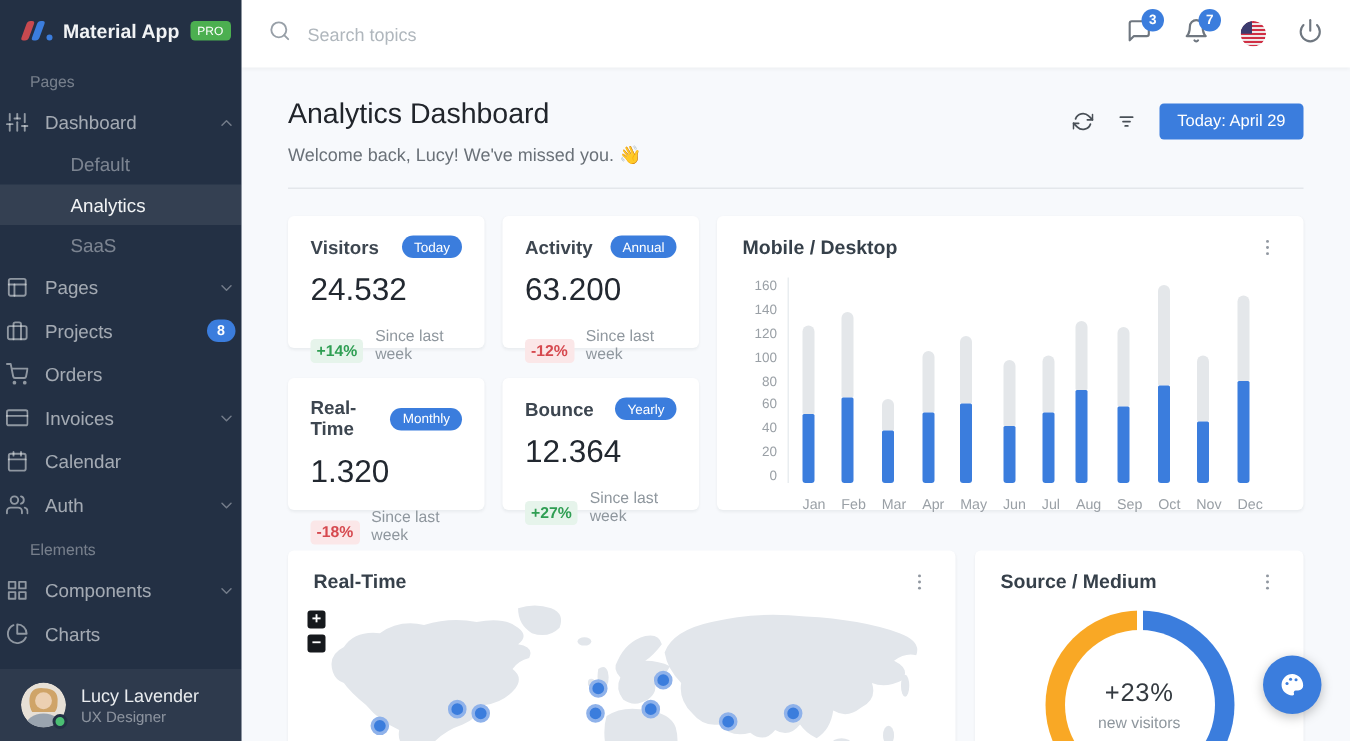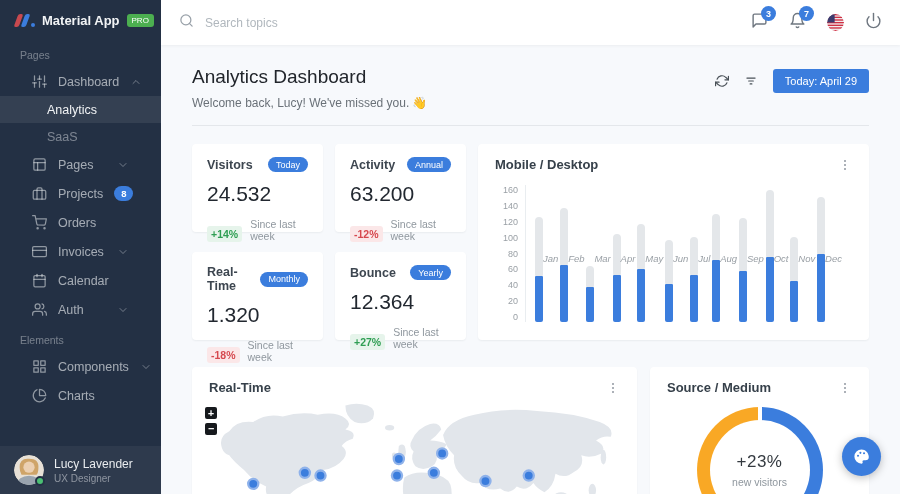--- a/index.html
+++ b/index.html
@@ -12,21 +12,21 @@
   .brand { display:flex; align-items:center; gap:7px; padding:13px 16px 9px; }
   .logo { display:flex; align-items:center; gap:2px; }
   .slash { width:5px; height:13px; border-radius:2px; transform:skewX(-20deg); }
   .slash.r { background:#c8494f; }
   .slash.b { background:#3b7ddd; }
   .ldot { width:4px; height:4px; border-radius:50%; background:#3b7ddd; align-self:flex-end; margin-left:1px; }
   .brand-name { color:#f1f3f5; font-size:13px; font-weight:700; white-space:nowrap; }
   .pro { background:#4caf50; color:#fff; font-size:8px; font-weight:400; padding:2px 5px; border-radius:3px; }
   .snav { flex:1; padding-top:2px; overflow:hidden; }
   .sec-label { font-size:10.5px; color:rgba(233,236,239,.42); padding:10px 20px 6px; }
-  .item { display:flex; align-items:center; gap:11px; padding:7px 32px; cursor:pointer; }
+  .item { display:flex; align-items:center; gap:11px; padding:7px 4px; cursor:pointer; }
   .item .ic { display:flex; color:rgba(233,236,239,.55); }
   .item-label { font-size:12.5px; color:rgba(233,236,239,.65); }
   .chev { margin-left:auto; color:rgba(233,236,239,.4); display:flex; }
   .nbadge { margin-left:auto; background:#3b7ddd; color:#fff; font-size:9.5px; font-weight:700; padding:2px 7px; border-radius:9px; }
   .sub { padding:6.5px 20px 6.5px 47px; font-size:12.5px; color:rgba(233,236,239,.45); cursor:pointer; }
   .sub.active { background:rgba(255,255,255,.08); color:#f1f3f5; }
   .sfooter { background:rgba(255,255,255,.05); padding:9px 14px; display:flex; align-items:center; gap:10px; }
   .avatar { width:30px; height:30px; border-radius:50%; position:relative; flex:none; }
   .avatar svg { display:block; border-radius:50%; }
   .status-dot { position:absolute; right:-1px; bottom:-1px; width:10px; height:10px; border-radius:50%; background:#4bbf73; border:2px solid #233044; }
@@ -68,21 +68,21 @@
   .sc-note { font-size:10.5px; color:#8f979e; }
 
   .chart-card { flex:1; padding:13px 17px; height:196px; }
   .card-head { display:flex; justify-content:space-between; align-items:center; }
   .card-title { font-size:13px; font-weight:700; color:#36404a; }
   .kebab { color:#9097a0; display:flex; cursor:pointer; }
   .bchart { display:flex; margin-top:13px; }
   .yaxis { width:30px; flex:none; display:flex; flex-direction:column; justify-content:space-between; align-items:flex-end; height:137px; padding-right:7px; font-size:9px; color:#9aa0a6; }
   .plot { flex:1; position:relative; display:flex; justify-content:space-between; padding:0 10px; }
   .vaxis { position:absolute; left:0; top:0; width:1px; height:137px; background:#e9edf0; }
-  .bcol { display:flex; align-items:center;font-style:italic; }
+  .bcol { display:flex; flex-direction:column; align-items:flex-start; }
   .stackwrap { height:137px; display:flex; flex-direction:column; justify-content:flex-end; align-items:center; }
   .seg-top { width:8px; border-radius:4px 4px 1px 1px; }
   .seg-bot { width:8px; border-radius:1px 1px 2px 2px; }
   .blabel { font-size:9.5px; color:#9aa0a6; margin-top:9px; }
 
   .row2 { display:flex; gap:13px; margin-top:27px; }
   .map-card { width:445px; flex:none; padding:13px 17px; height:300px; }
   .map-area { position:relative; margin-top:5px; height:250px; }
   .worldmap { width:100%; height:100%; display:block; }
   .zoom-btns { position:absolute; left:-4px; top:7px; display:flex; flex-direction:column; gap:4px; z-index:2; }
@@ -127,20 +127,21 @@
               <line x1="17" y1="16" x2="23" y2="16"></line>
             </svg>
           </span>
           <span class="item-label">Dashboard</span>
           <span class="chev">
             <svg width="12" height="12" viewBox="0 0 24 24" fill="none" stroke="currentColor" stroke-width="2" stroke-linecap="round" stroke-linejoin="round">
               <polyline points="18 15 12 9 6 15"></polyline>
             </svg>
           </span>
         </div>
+        <div class="sub">Default</div>
         <div class="sub active">Analytics</div>
         <div class="sub">SaaS</div>
         <div class="item">
           <span class="ic">
             <svg width="15" height="15" viewBox="0 0 24 24" fill="none" stroke="currentColor" stroke-width="2" stroke-linecap="round" stroke-linejoin="round">
               <rect x="3" y="3" width="18" height="18" rx="2"></rect>
               <line x1="3" y1="9" x2="21" y2="9"></line>
               <line x1="9" y1="21" x2="9" y2="9"></line>
             </svg>
           </span>

